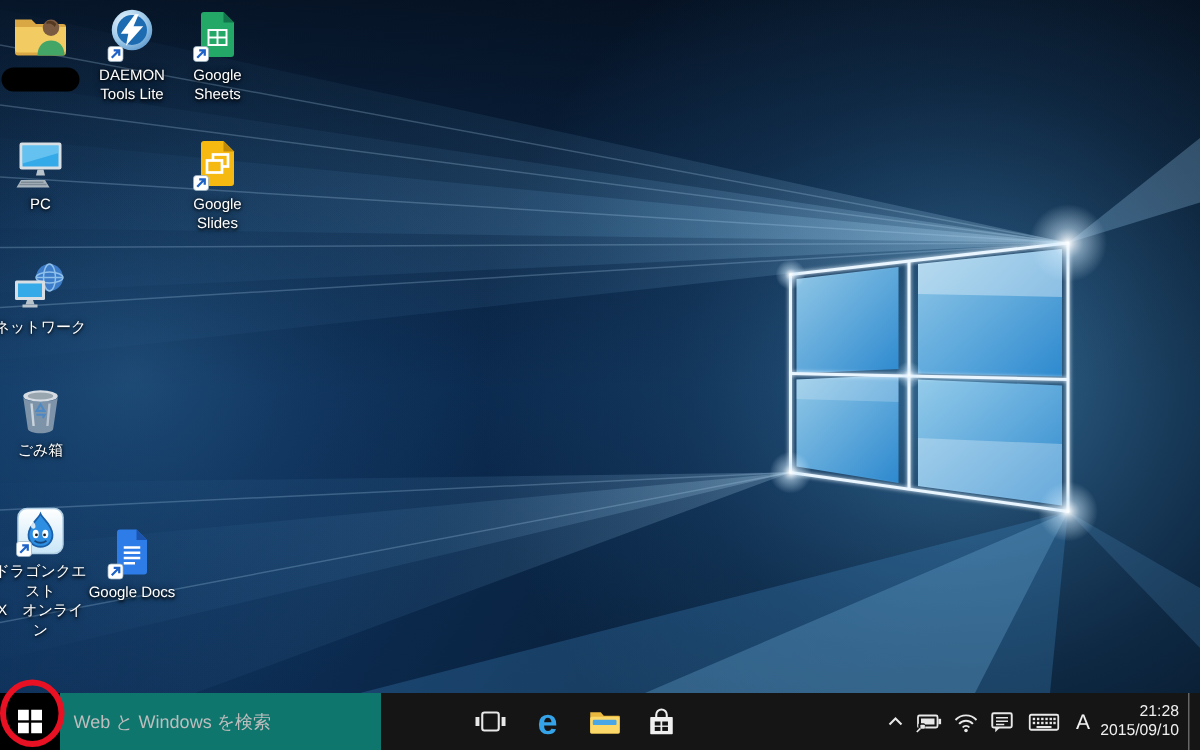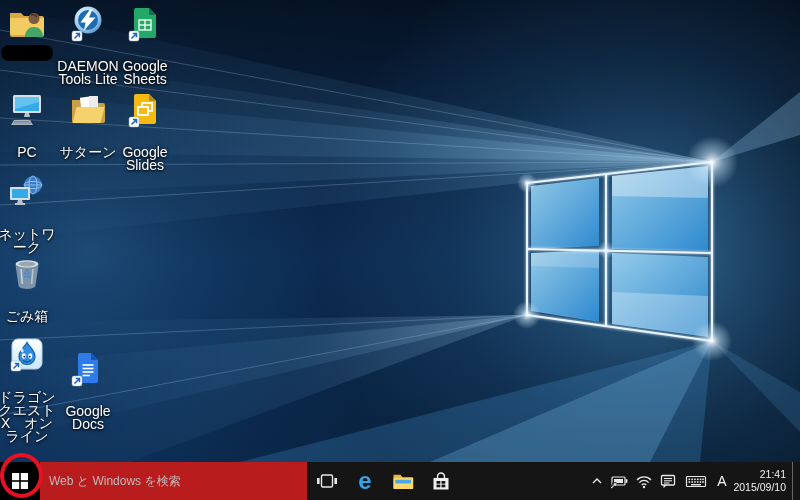--- a/index.html
+++ b/index.html
@@ -2,31 +2,31 @@
 <html><head>
 <meta charset="utf-8">
 <style>
   html,body{margin:0;padding:0;background:#000;}
   #screen{position:relative;width:800px;height:500px;overflow:hidden;
           font-family:"Liberation Sans",sans-serif;background:#0d2c50;}
   
   .dicon{position:absolute;width:64px;display:flex;flex-direction:column;
          align-items:center;cursor:default;z-index:3;}
   .dicon svg.main{display:block;}
-  .dicon .lbl{margin-top:18px;font-size:14px;line-height:13px;color:#fff;
+  .dicon .lbl{margin-top:2px;font-size:10px;line-height:13px;color:#fff;
               text-align:center;white-space:pre-line;max-width:92px;
               text-shadow:0 1px 2px rgba(0,0,0,.95),0 0 4px rgba(0,0,0,.8);}
   .censor{width:52px;height:16px;background:#000;border-radius:8px;margin-top:3px;}
   
   #taskbar{position:absolute;left:0;top:462px;width:800px;height:38px;
            background:#151515;z-index:5;}
   #startbtn{position:absolute;left:0;top:0;width:40px;height:38px;background:#000;
             display:flex;align-items:center;justify-content:center;}
-  #searchbox{position:absolute;left:40px;top:0;width:267px;height:38px;
-             background:#b91c1c;display:flex;align-items:flex-start;}
+  #searchbox{position:absolute;left:40px;top:0;width:214px;height:38px;
+             background:#0f766e;display:flex;align-items:flex-start;}
   #searchbox input{width:100%;height:100%;background:transparent;border:0;outline:none;
              padding:0 0 0 9px;font-size:12px;color:#c8c8c8;
              font-family:"Liberation Sans",sans-serif;}
   #searchbox input::placeholder{color:#bdbdbd;opacity:1;}
   .tbtn{position:absolute;top:0;width:38px;height:38px;display:flex;
         align-items:center;justify-content:center;}
   .tray{position:absolute;top:0;height:38px;display:flex;align-items:center;
         justify-content:center;}
   #clock{position:absolute;top:0;right:14px;width:56px;height:38px;display:flex;
          flex-direction:column;align-items:flex-end;justify-content:center;
@@ -182,29 +182,20 @@
       <rect x="5" y="3" width="28" height="18" rx="1.5" fill="#d7dee4"></rect>
       <rect x="7" y="5" width="24" height="14" fill="#35aae8"></rect>
       <path d="M7 5 h24 v5 l-24 7 z" fill="#7fd0f5" opacity=".65"></path>
       <path d="M17 21 h4 l1 4 h-6 z" fill="#b9c3cb"></path>
       <path d="M6 28 h16 l3 5 H3 z" fill="#a8b4bd"></path>
       <path d="M5 31 h18 M6 29.5 h15" stroke="#7d8b96" stroke-width="1"></path>
     </svg>
     <div class="lbl">PC</div>
   </div>
 
-  <div class="dicon" style="left:56px;top:92px">
-    <svg class="main" width="38" height="36" viewBox="0 0 38 36">
-      <path d="M3 8 h11 l3 3 h17 a2 2 0 0 1 2 2 v16 a2 2 0 0 1-2 2 H5 a2 2 0 0 1-2-2 z" fill="#c9a04a"></path>
-      <rect x="12" y="5" width="10" height="18" fill="#ffffff" transform="rotate(-7 17 14)"></rect>
-      <rect x="20" y="4" width="9" height="19" fill="#ececec"></rect>
-      <path d="M7.5 15 h28 l-4 16 H3.5 z" fill="#f4d26d"></path>
-    </svg>
-    <div class="lbl">サターン</div>
-  </div>
 
   <div class="dicon" style="left:113px;top:92px">
     <svg class="main" width="34" height="36" viewBox="0 0 34 36">
       <path d="M8 2 a2 2 0 0 0-2 2 v26 a2 2 0 0 0 2 2 h18 a2 2 0 0 0 2-2 V9 l-7-7 z" fill="#f5b912"></path>
       <path d="M21 2 v7 h7 z" fill="#c08a06"></path>
       <rect x="14" y="11" width="10" height="8" fill="none" stroke="#fff" stroke-width="1.8"></rect>
       <rect x="10" y="15" width="10" height="8" fill="#f5b912" stroke="#fff" stroke-width="1.8"></rect>
       <g>
         <rect x="1" y="25" width="10" height="10" rx="2" fill="#fff" stroke="#9ab0c0" stroke-width=".5"></rect>
         <path d="M3.5 32.5 L8.3 27.7 M4.8 27.5 h3.7 v3.7" stroke="#1e62c8" stroke-width="1.5" fill="none"></path>
@@ -391,21 +382,21 @@
           <rect x="6" y="10" width="10" height="1.4"></rect>
         </g>
       </svg>
     </div>
 
     <div class="tray" style="left:712px;width:20px;color:#f2f2f2;font-size:14px">
       <span>A</span>
     </div>
 
     <div id="clock">
-      <span>21:41</span>
+      <span>21:28</span>
       <span>2015/09/10</span>
     </div>
 
     <div id="showdesk"></div>
   </div>
 
   <div id="annot"></div>
 </div>
 
 </body></html>

